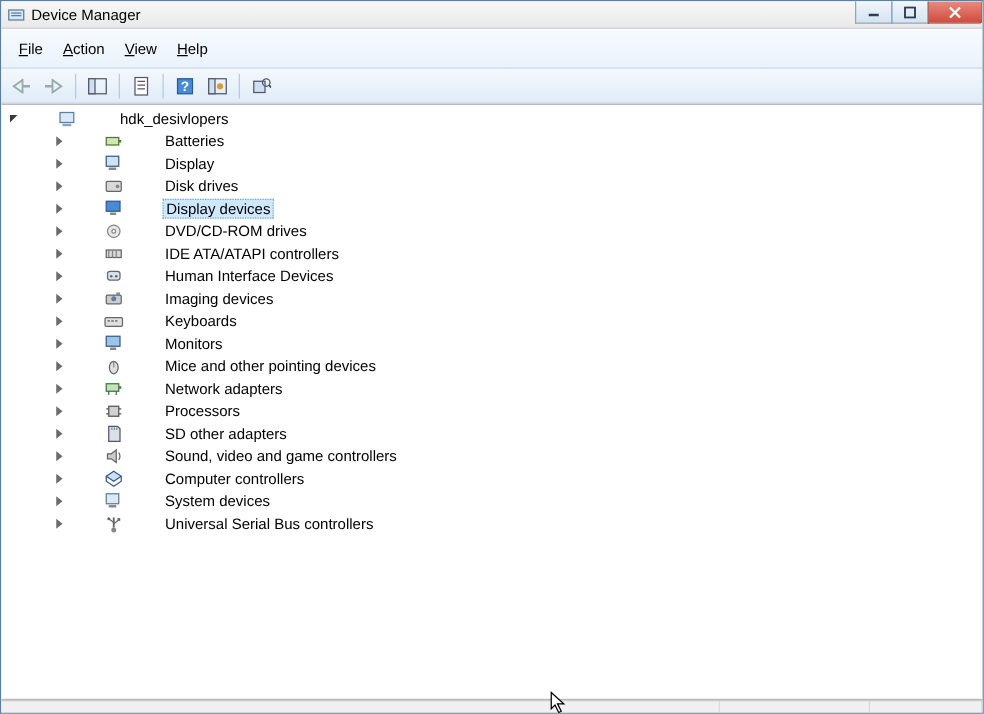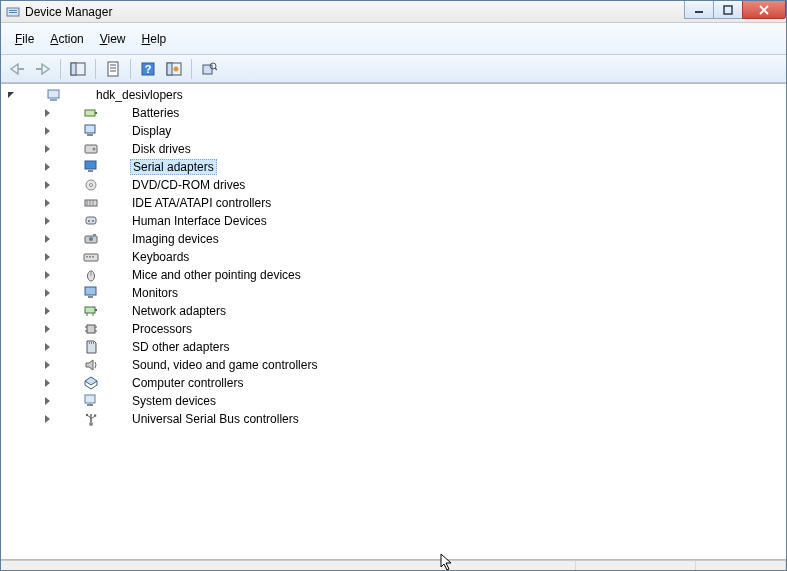--- a/index.html
+++ b/index.html
@@ -278,21 +278,21 @@
         <span class="node-label">Disk drives</span>
       </li>
       <li>
         <span class="expander collapsed"></span>
         <span class="node-icon">
           <svg width="16" height="16" viewBox="0 0 16 16">
             <rect x="2" y="2" width="11" height="8" fill="#4a8ad4" stroke="#2a5a94"></rect>
             <rect x="5" y="11" width="5" height="2" fill="#888"></rect>
           </svg>
         </span>
-        <span class="node-label selected">Serial adapters</span>
+        <span class="node-label selected">Display devices</span>
       </li>
       <li>
         <span class="expander collapsed"></span>
         <span class="node-icon">
           <svg width="16" height="16" viewBox="0 0 16 16">
             <circle cx="8" cy="8" r="5" fill="#e8e8e8" stroke="#888"></circle>
             <circle cx="8" cy="8" r="1.5" fill="#fff" stroke="#888"></circle>
           </svg>
         </span>
         <span class="node-label">DVD/CD-ROM drives</span>
@@ -340,35 +340,35 @@
             <rect x="6" y="7" width="2" height="1.5" fill="#888"></rect>
             <rect x="9" y="7" width="2" height="1.5" fill="#888"></rect>
           </svg>
         </span>
         <span class="node-label">Keyboards</span>
       </li>
       <li>
         <span class="expander collapsed"></span>
         <span class="node-icon">
           <svg width="16" height="16" viewBox="0 0 16 16">
+            <rect x="2" y="2" width="11" height="8" fill="#9cc3e8" stroke="#3a5a8a"></rect>
+            <rect x="5" y="11" width="5" height="2" fill="#888"></rect>
+          </svg>
+        </span>
+        <span class="node-label">Monitors</span>
+      </li>
+      <li>
+        <span class="expander collapsed"></span>
+        <span class="node-icon">
+          <svg width="16" height="16" viewBox="0 0 16 16">
             <ellipse cx="8" cy="9" rx="3.5" ry="5" fill="#e0e0e0" stroke="#666"></ellipse>
             <line x1="8" y1="4" x2="8" y2="9" stroke="#888"></line>
           </svg>
         </span>
         <span class="node-label">Mice and other pointing devices</span>
-      </li>
-      <li>
-        <span class="expander collapsed"></span>
-        <span class="node-icon">
-          <svg width="16" height="16" viewBox="0 0 16 16">
-            <rect x="2" y="2" width="11" height="8" fill="#9cc3e8" stroke="#3a5a8a"></rect>
-            <rect x="5" y="11" width="5" height="2" fill="#888"></rect>
-          </svg>
-        </span>
-        <span class="node-label">Monitors</span>
       </li>
       <li>
         <span class="expander collapsed"></span>
         <span class="node-icon">
           <svg width="16" height="16" viewBox="0 0 16 16">
             <rect x="2" y="4" width="10" height="6" fill="#c8e0c0" stroke="#3a7a3a"></rect>
             <rect x="12" y="6" width="2" height="2" fill="#3a7a3a"></rect>
             <line x1="4" y1="10" x2="4" y2="13" stroke="#3a7a3a"></line>
             <line x1="10" y1="10" x2="10" y2="13" stroke="#3a7a3a"></line>
           </svg>

